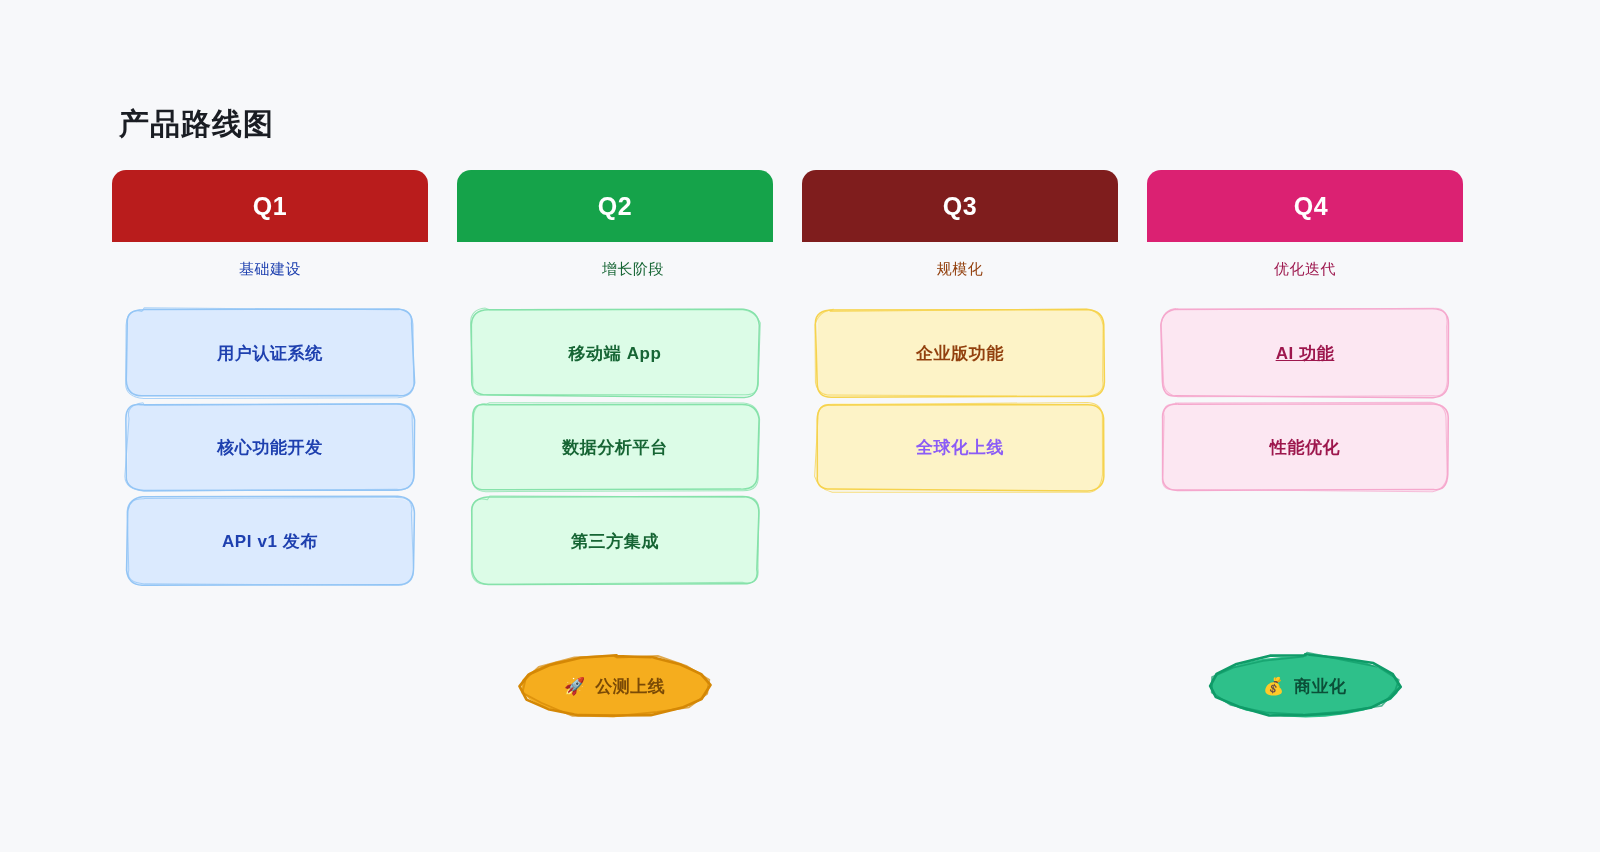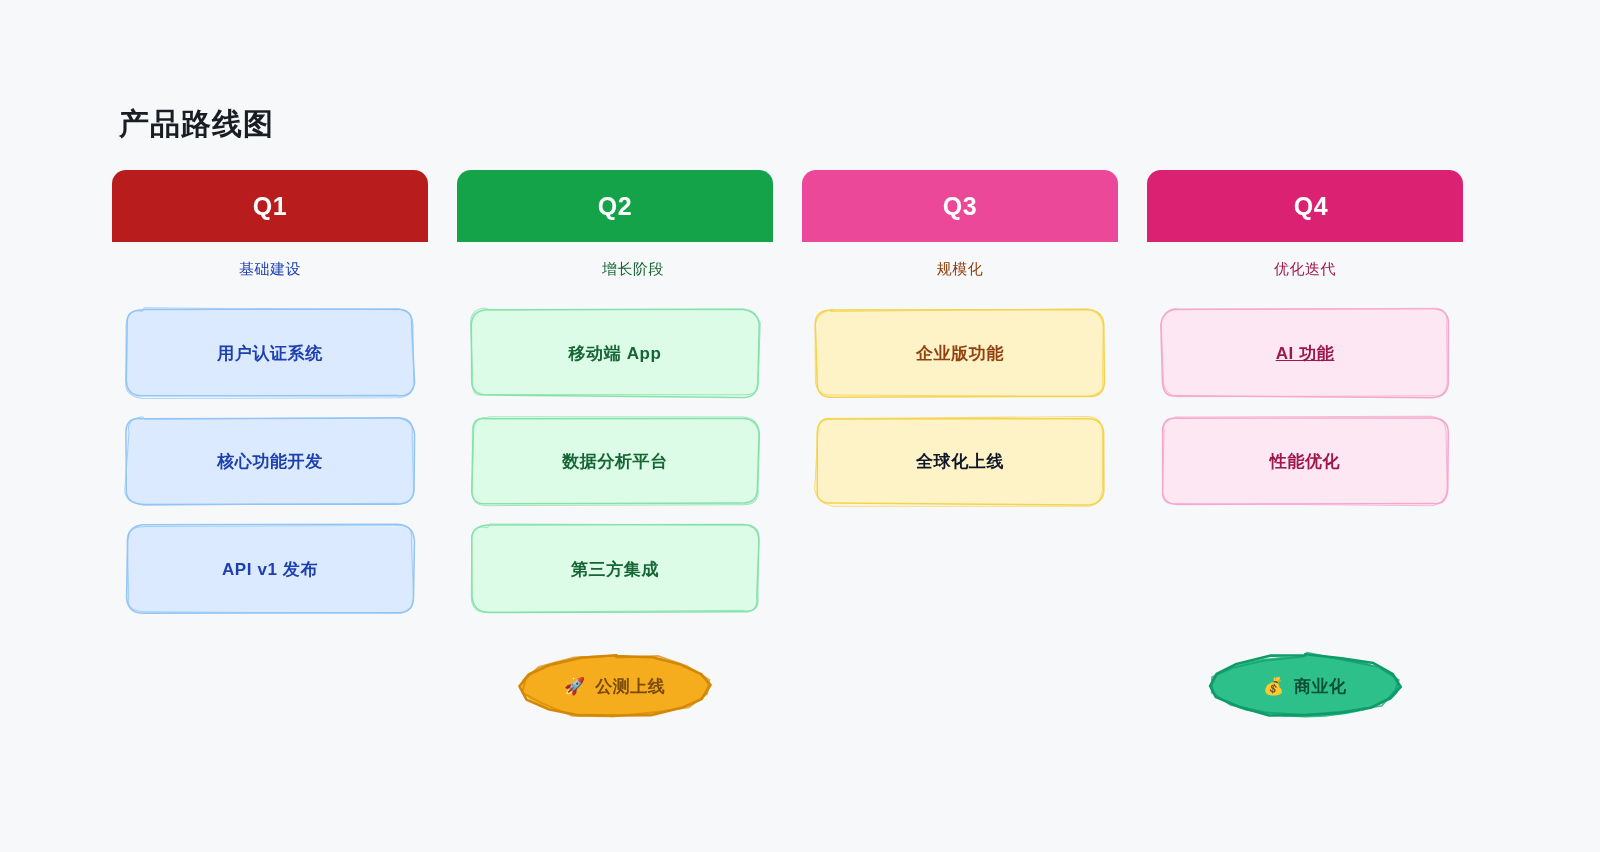--- a/index.html
+++ b/index.html
@@ -72,21 +72,20 @@
     font-size: 15px;
     font-weight: normal;
     letter-spacing: 0.5px;
   }
 
   .cards {
     margin-top: 27px;
     width: 294px;
     display: flex;
     flex-direction: column;
-    gap: 14px;
   }
 
   .card {
     position: relative;
     width: 294px;
     height: 94px;
     display: flex;
     align-items: center;
     justify-content: center;
   }
@@ -211,40 +210,40 @@
             <svg class="sketch" viewBox="-4 -4 302 102" width="294" height="94" preserveAspectRatio="none">
               <path d="M 15.920615144073963 -0.09960152991116047 L 277.9411333821714 -0.5793324064463378 Q 294.7038686662912 -0.6305328223854304 294.3315276481211 15.636197561398149 L 294.52359500974416 77.76130316667259 Q 294.33121444508436 93.90191275663673 278.5089495241642 93.58441817127168 L 15.634244752675295 93.62465560175478 Q -0.1567803606390953 94.34791596643626 0.001741083711385727 77.25507345087826 L 0.31353189647197727 16.45768377445638 Q -0.7376142345368862 0.6439662460237742 16.693371479213237 0.13914617113769054 Z" fill="#dcfce7" stroke="none"></path>
               <path d="M 16.94621976837516 -0.7846278265118599 L 278.1224928595126 -1.2176023304462433 Q 294.83633147999643 -0.5878414079546929 294.8358417280018 16.207719764113428 L 292.695778413862 78.1197511419654 Q 295.5249974526465 94.34028391838073 277.0446602098644 93.3912420168519 L 16.673517925292252 94.18001460134982 Q 1.1597293399274349 93.2349602267146 0.12678965106606485 76.8993582546711 L -0.14572607949376107 15.252948160469533 Q -0.907776939123869 0.9458223551511765 16.111125525087118 -0.8299368515610696 Z" fill="none" stroke="#86e2aa" stroke-width="1.6" stroke-linecap="round" stroke-linejoin="round"></path>
               <path d="M 18.35710450857878 -1.8847316410392523 L 280.19832540825007 -0.8667062435299158 Q 295.3231146365404 -1.4764862995594739 294.7753520362079 14.781195248290896 L 293.7537876740098 76.56120743192733 Q 296.13375509753826 95.83685609661043 277.6273367404938 91.82109666951001 L 14.866942413896322 94.05461704544723 Q 0.5706993207335472 94.41997027732432 -0.6410104684531689 78.78312425874174 L -0.1600916415452957 17.393483086302876 Q -1.032645434886217 -2.20937771089375 15.898900850117206 2.270667612925172 Z" fill="none" stroke="#86e2aa" stroke-width="1.1" stroke-linecap="round" stroke-linejoin="round" opacity="0.75"></path>
             </svg>
             <span class="card-label" style="color: rgb(22, 101, 52);">第三方集成</span>
           </div>
         </div>
       </div>
       <div class="column">
-        <div class="quarter-header" style="background: #ec4899;">
+        <div class="quarter-header" style="background: #7f1d1d;">
           <span class="q-label">Q3</span>
         </div>
         <div class="quarter-subtitle" style="color: rgb(146, 64, 14);">规模化</div>
         <div class="cards">
           <div class="card">
             <svg class="sketch" viewBox="-4 -4 302 102" width="294" height="94" preserveAspectRatio="none">
               <path d="M 15.926195899024606 -0.39346731156110765 L 278.2009325038642 -0.046296737343072894 Q 294.70098277814685 0.5365036636590957 294.138460912928 16.02880021110177 L 293.8490929309279 78.58856147378683 Q 294.4648637812585 94.16320800110698 278.1757513482124 94.49059193730355 L 15.722148936614394 93.93642683103681 Q 0.4486402962356806 94.5668004527688 -0.4986462522298098 77.22471593245864 L 0.665184472873807 16.562419030070306 Q -0.686263469234109 0.0765818513929844 16.783898663893343 0.10122582167387009 Z" fill="#fdf3c7" stroke="none"></path>
               <path d="M 16.99210597574711 0.35469796881079674 L 279.19195230454204 -0.03486460670828819 Q 293.7459363996983 1.5411252550780774 294.6706263497472 15.880230439454317 L 295.32765021026137 78.52165277823806 Q 294.8461142167449 95.42204481735826 277.50503076314925 94.08644853755831 L 14.907396771013737 94.96568915322423 Q 0.09318807423114778 95.03467711433768 0.2791604444384575 79.49419643655419 L -1.5210271179676056 14.691882484406232 Q -1.5522262021899225 -0.16378266736865044 17.21101571023464 0.28049583062529565 Z" fill="none" stroke="#f6d34d" stroke-width="1.6" stroke-linecap="round" stroke-linejoin="round"></path>
               <path d="M 13.65569784604013 1.9903062164783476 L 276.78810989148917 -1.049742756038904 Q 292.07213061265645 1.5411582872271536 294.0311730477959 17.450508726388215 L 293.57091761492194 76.77610419094563 Q 296.36156003661455 92.45307208225131 276.5408356320113 93.96349986940622 L 15.353249663487077 92.62924209609628 Q 1.1331309255212545 93.48692953586578 -1.4811867367476224 78.7801414333284 L -1.9475627917796372 16.577139268815518 Q 1.4745514187961817 1.6334979839622974 16.96488111279905 -0.5325918942689896 Z" fill="none" stroke="#f6d34d" stroke-width="1.1" stroke-linecap="round" stroke-linejoin="round" opacity="0.75"></path>
             </svg>
             <span class="card-label" style="color: rgb(146, 64, 14);">企业版功能</span>
           </div>
           <div class="card">
             <svg class="sketch" viewBox="-4 -4 302 102" width="294" height="94" preserveAspectRatio="none">
               <path d="M 15.933016821742058 -0.3970810446888209 L 277.4517980970442 0.6051913026720286 Q 293.6307889148593 -0.7037850756198168 293.72471268102527 16.153092338517308 L 293.2024792790413 77.99965496025979 Q 294.45043519213795 93.41590218879283 277.76850913316014 93.64258209578693 L 16.540698494762182 94.13970277793706 Q -0.05584556758403778 93.23432593606412 -0.04356410726904869 78.4320567432791 L 0.02831539958715439 15.268206564709544 Q -0.09016808941960336 -0.2613324087113142 15.650098556280136 -0.12289904989302158 Z" fill="#fdf3c7" stroke="none"></path>
               <path d="M 17.03799218311906 1.4940237641334535 L 277.06141174957156 1.147873117029667 Q 292.6555413194001 0.4700919181108475 294.50541097149255 15.552741114795207 L 294.7595220066607 78.92355441451073 Q 294.1672309808433 93.30380571633577 277.96540131643417 94.78165505826473 L 16.34127561673522 92.55136370509862 Q -0.9733531914651394 93.63439400196076 0.4315312378108502 78.8890346184373 L 0.3036718435585499 17.330816808342934 Q 1.0033245347440243 -1.2733876898884775 15.110905895382166 1.3909285128116609 Z" fill="none" stroke="#f6d34d" stroke-width="1.6" stroke-linecap="round" stroke-linejoin="round"></path>
               <path d="M 13.754291183501483 1.0653440739959479 L 278.1778943747282 -1.2327792685478924 Q 293.62114658877255 -0.24119712598621845 293.28699405938386 15.319822204485536 L 293.3880475558341 76.99100094996393 Q 291.78936497569083 93.8692880678922 280.2543345235288 96.10590306930244 L 15.839556913077832 96.00386714674532 Q 1.6955625303089619 92.55388879440724 -2.321363005042076 78.77715860791504 L 1.064966057986021 15.760795451328159 Q -0.8182517275214195 0.6763736788183451 18.03086137548089 1.464148598536849 Z" fill="none" stroke="#f6d34d" stroke-width="1.1" stroke-linecap="round" stroke-linejoin="round" opacity="0.75"></path>
             </svg>
-            <span class="card-label" style="color: #0f172a;">全球化上线</span>
+            <span class="card-label" style="color: #8b5cf6;">全球化上线</span>
           </div>
         </div>
       </div>
       <div class="column">
         <div class="quarter-header" style="background: rgb(219, 33, 114); padding-left: 12px;">
           <span class="q-label">Q4</span>
         </div>
         <div class="quarter-subtitle" style="color: rgb(157, 23, 77);">优化迭代</div>
         <div class="cards">
           <div class="card">

